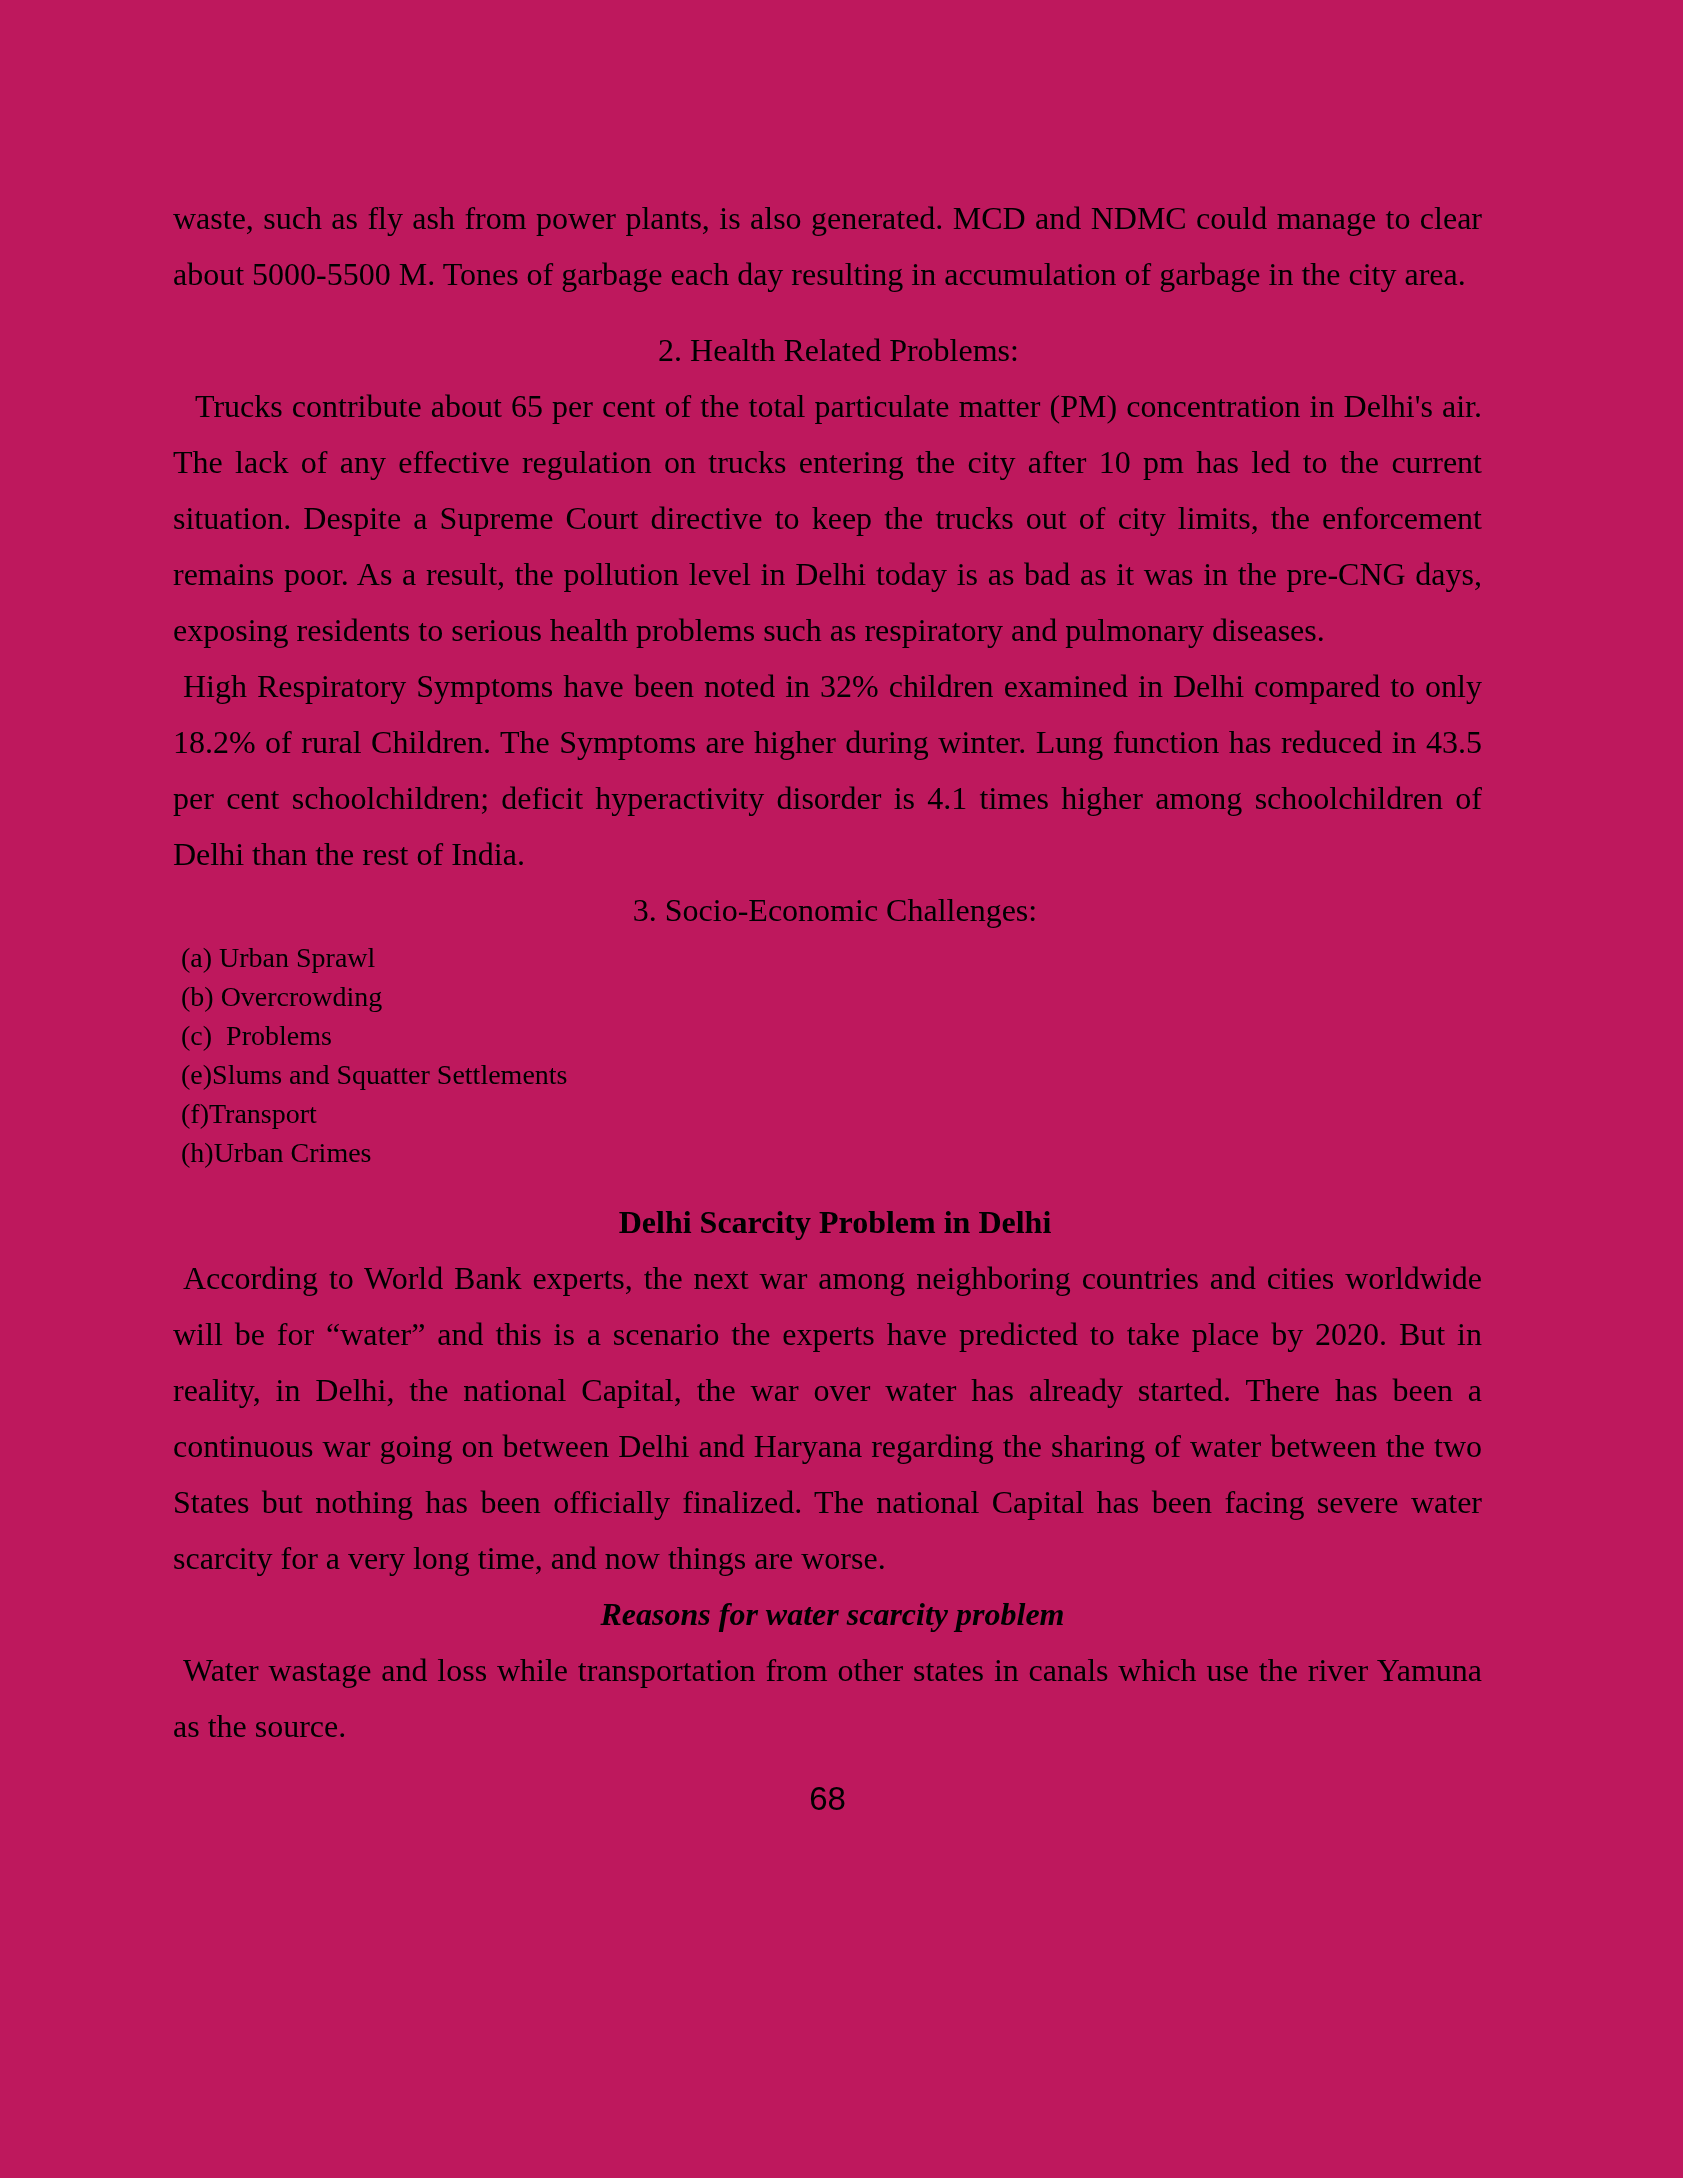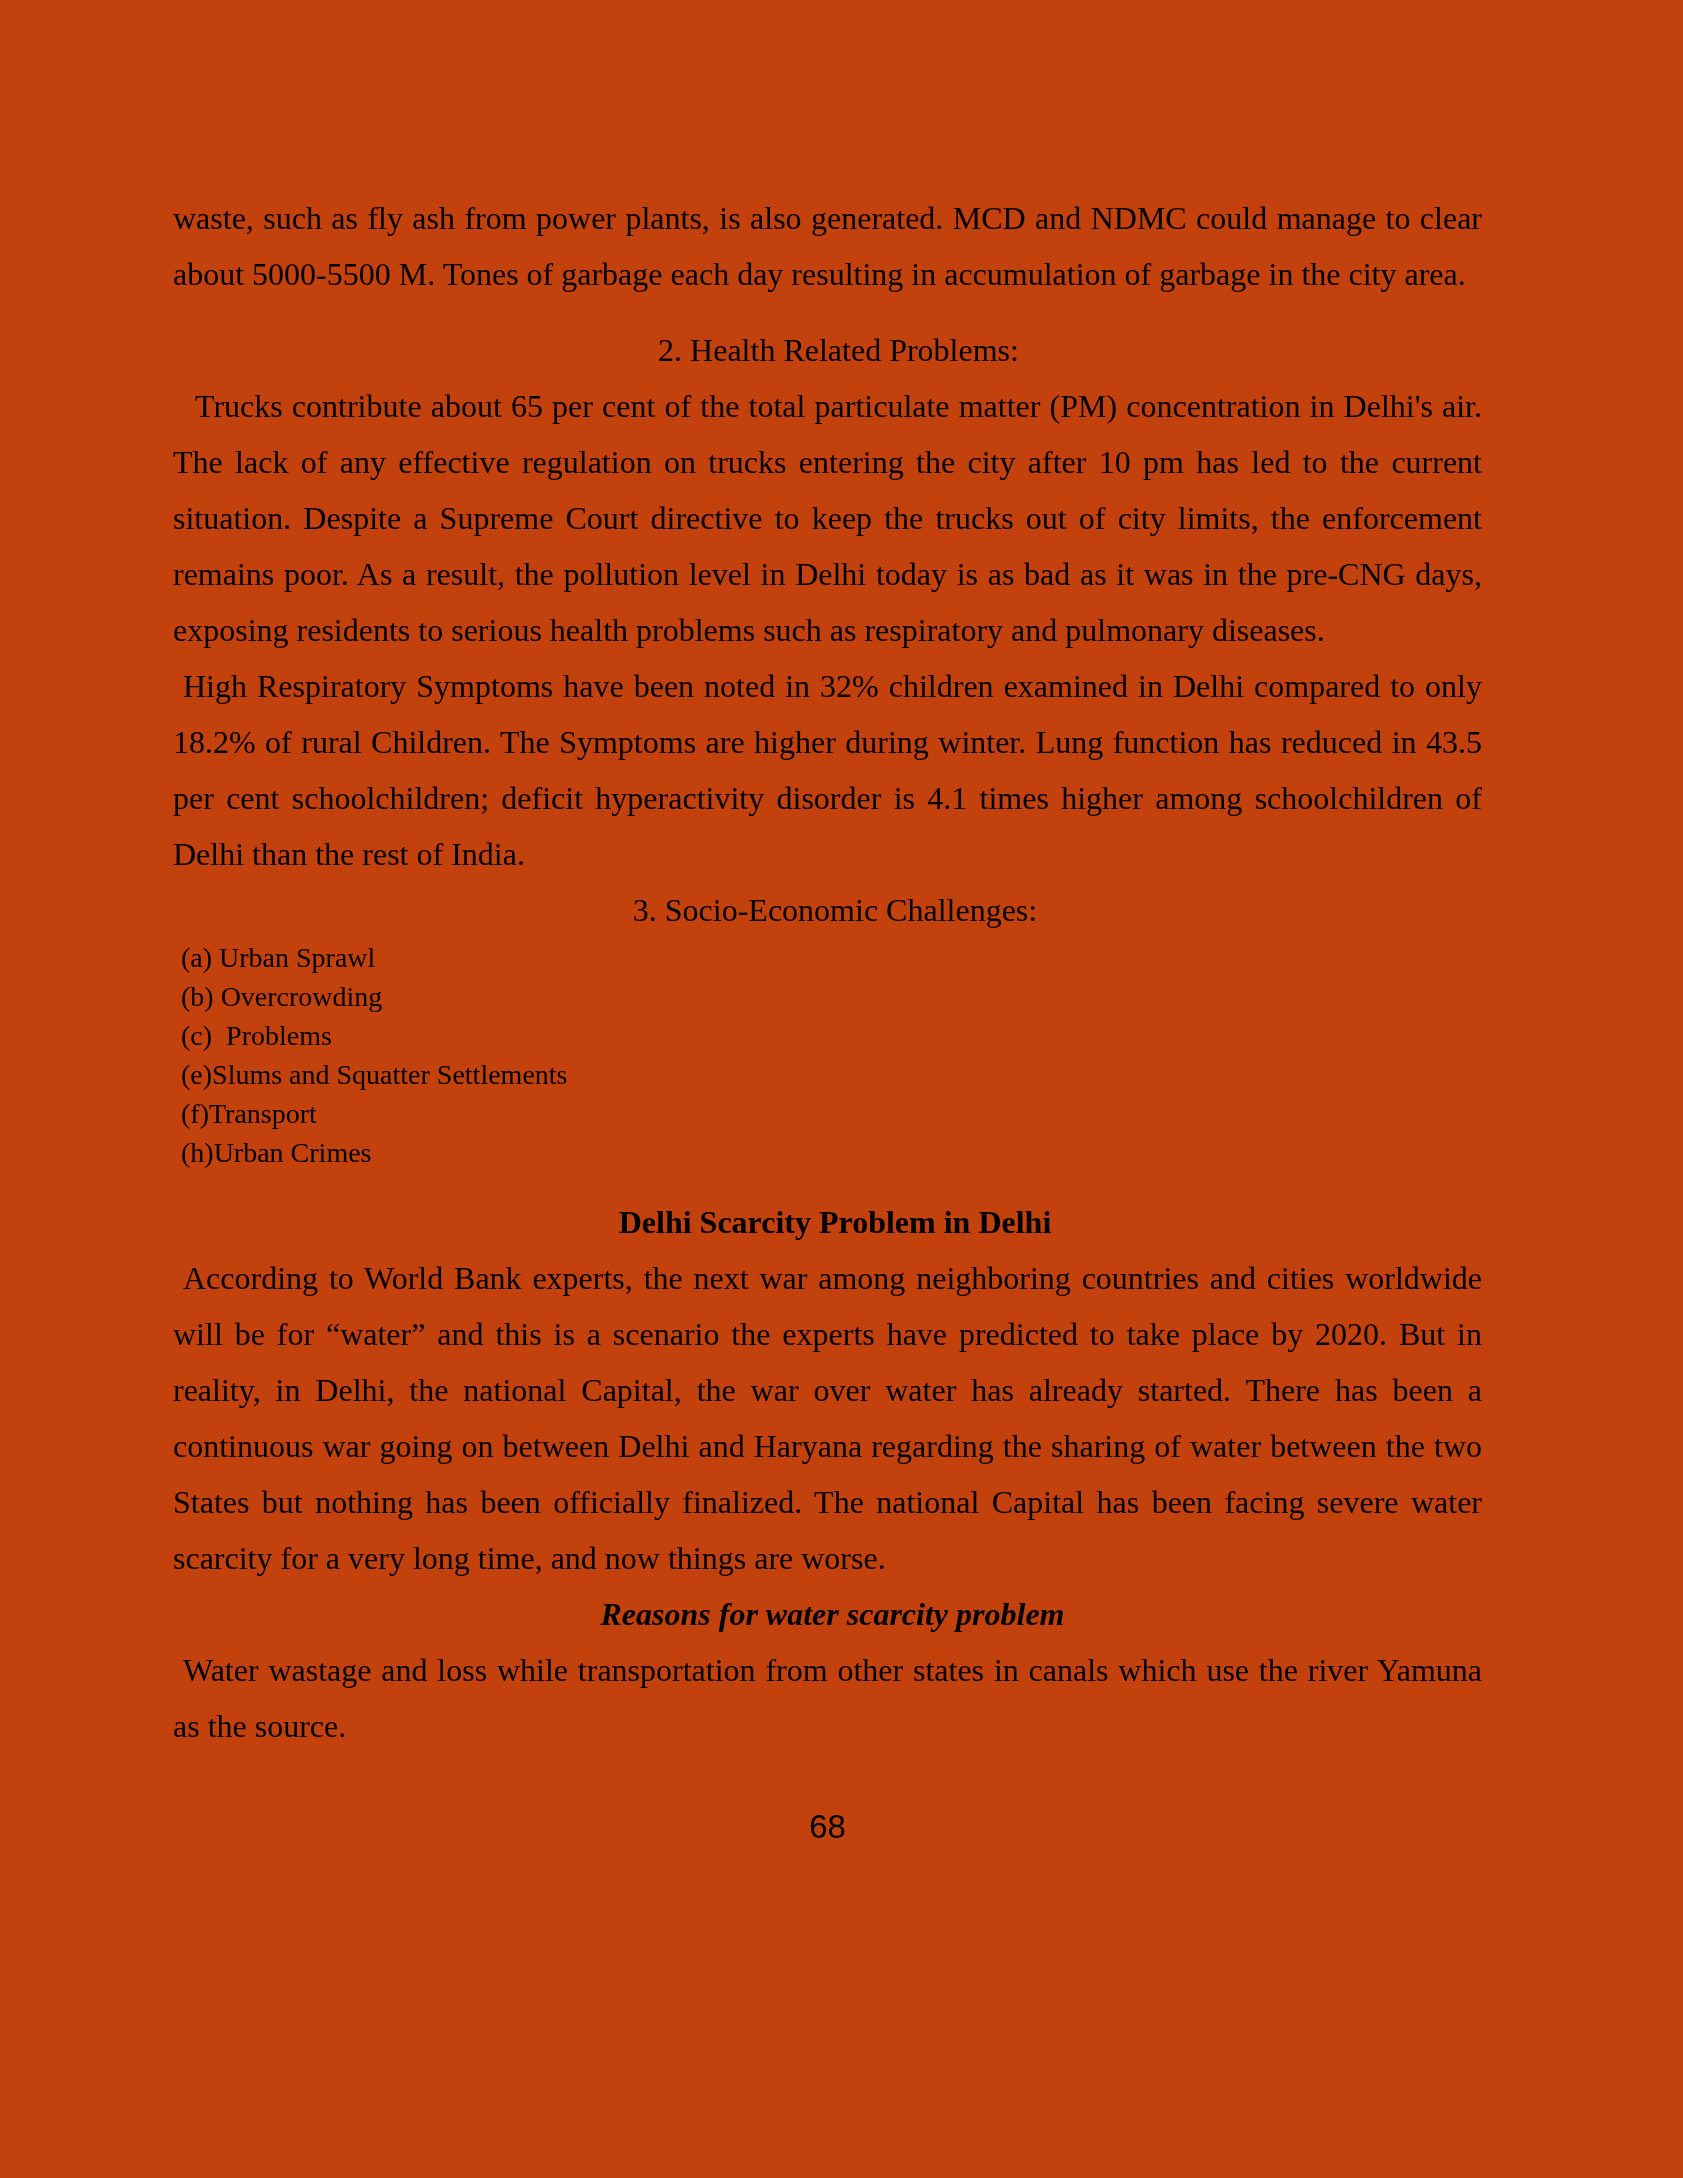--- a/index.html
+++ b/index.html
@@ -1,21 +1,21 @@
 <!DOCTYPE html>
 <html><head>
 <meta charset="utf-8">
 <style>
   * { margin: 0; padding: 0; box-sizing: border-box; }
   html, body { background: #ffffff; }
   .page {
     position: relative;
     width: 1683px;
     height: 2178px;
-    background: #c2410c;
+    background: #be185d;
     color: #000000;
     overflow: hidden;
     font-family: "Liberation Serif", serif;
   }
   .content {
     position: absolute;
     left: 173px;
     top: 190px;
     width: 1309px;
   }
@@ -37,21 +37,21 @@
   .bold { font-weight: bold; }
   .bold-italic { font-weight: bold; font-style: italic; }
   .list { margin: 0; }
   .list-item {
     font-size: 28px;
     line-height: 39px;
     white-space: pre-wrap;
     padding-left: 8px;
   }
   .page-number {
-    margin-top: 53px;
+    margin-top: 25px;
     font-family: "Liberation Sans", sans-serif;
     font-size: 33px;
     line-height: 40px;
     text-align: center;
   }
 </style>
 </head>
 <body>
 
 <div class="page">

